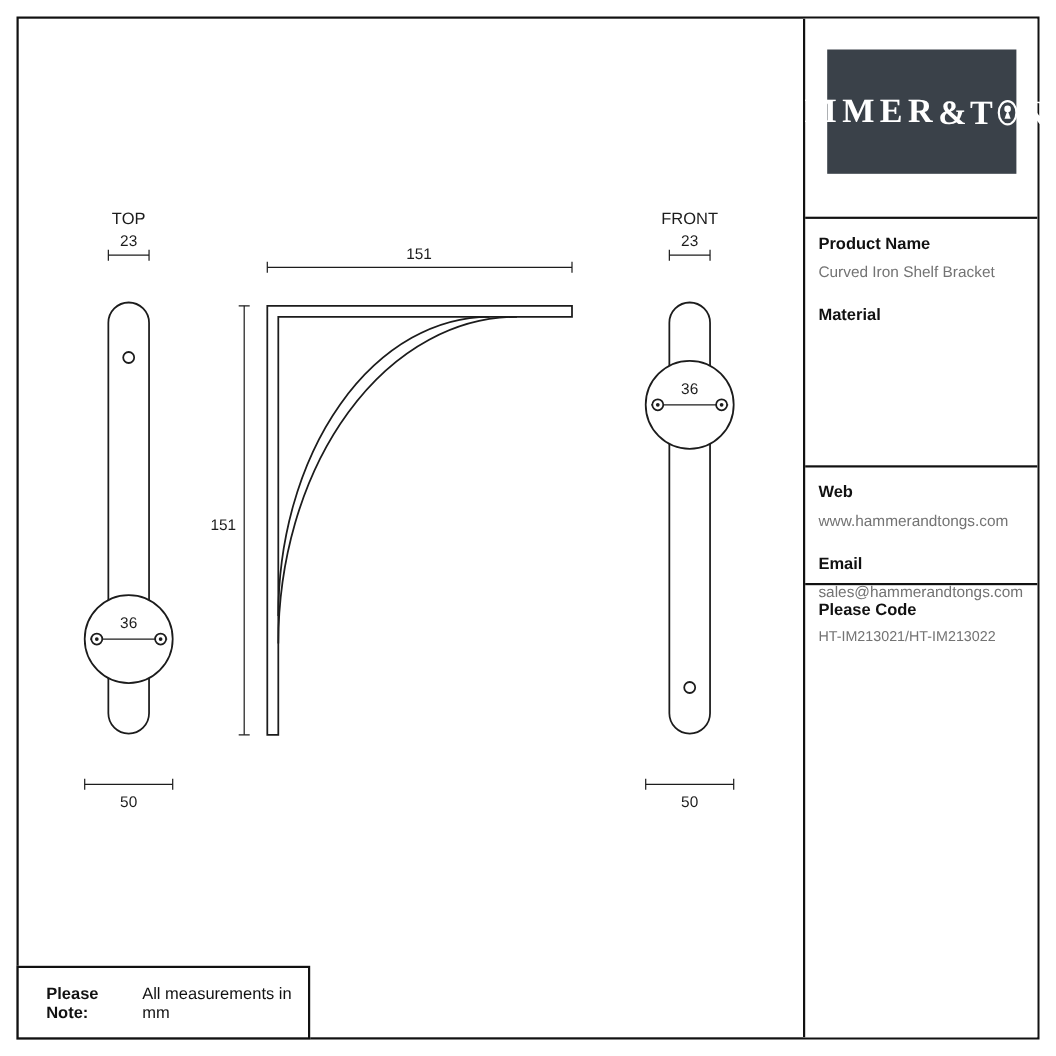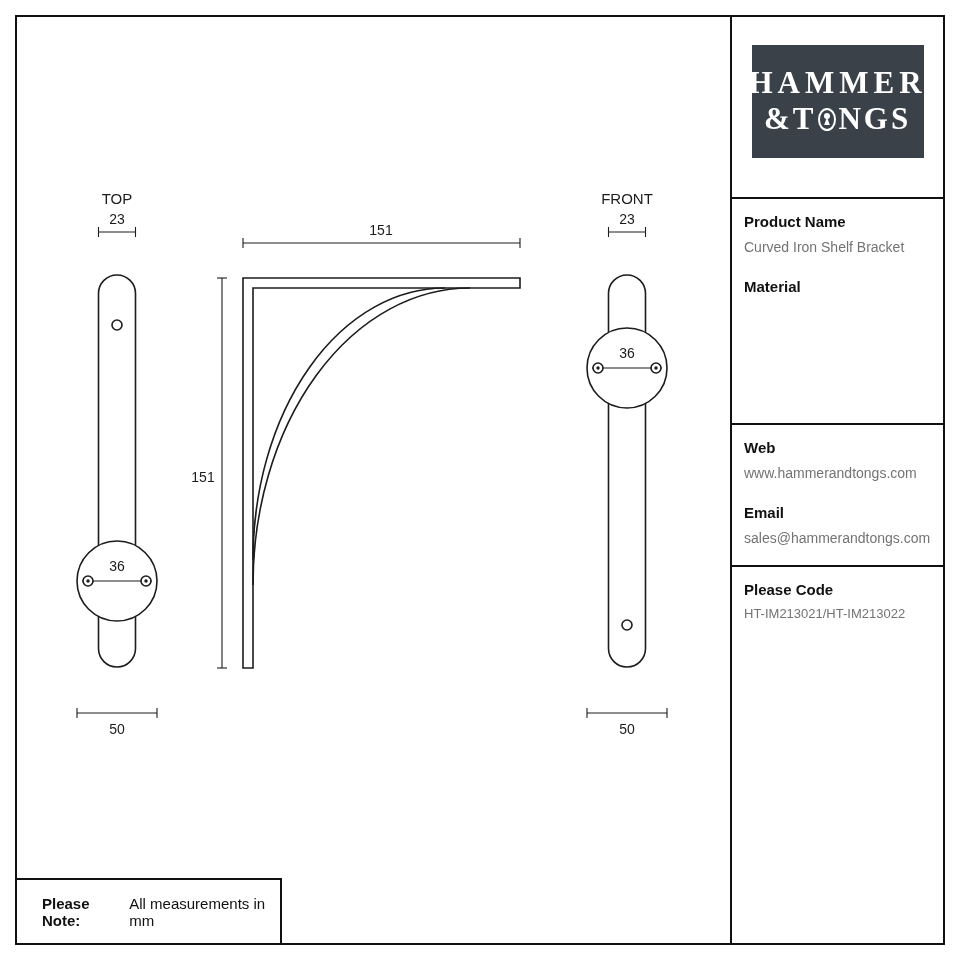--- a/index.html
+++ b/index.html
@@ -16,31 +16,31 @@
 
   
   .panel {
     position:absolute; left:730px; top:17px; width:213px; height:926px;
     border-left:2px solid #111; background:#fff;
   }
   .sec { width:100%; padding:14px 12px; }
   .sec-logo   { height:154px; border-bottom:2px solid #111; padding:0; }
   .sec-info   { height:226px; border-bottom:2px solid #111; }
   .sec-pack   { height:305px; border-bottom:2px solid #111; }
-  .sec-contact{ height:142px; border-bottom:2px solid #111; }
+  .sec-contact{ height:107px; border-bottom:2px solid #111; }
   .sec-code   { height:72px; }
   .fieldlabel { font-size:15px; font-weight:bold; color:#111; margin:0; }
   .fieldval   { font-size:14px; color:#737373; margin-top:7px; line-height:1.5; }
   .gap { margin-top:20px; }
   .sec-code .fieldval { font-size:13px; margin-top:6px; }
 
   
   .logo-box {
     margin:28px auto 4px auto; width:172px; height:113px; background:#3a4149;
-    color:#fff; display:flex; flex-direction:column; align-items:center;
+    color:#fff; display:flex; align-items:center;
     justify-content:center; font-family:"Liberation Serif", serif;
   }
   .logo-line1 { font-size:31px; font-weight:bold; letter-spacing:5px; line-height:1.05; }
   .logo-line2 { font-size:31px; font-weight:bold; letter-spacing:3px; line-height:1.05;
                 display:flex; align-items:center; margin-top:3px; }
   .keyhole {
     width:18px; height:23px; border:2px solid #fff; border-radius:50%;
     display:inline-flex; align-items:center; justify-content:center; margin:0 2px;
     background:#3a4149;
   }

